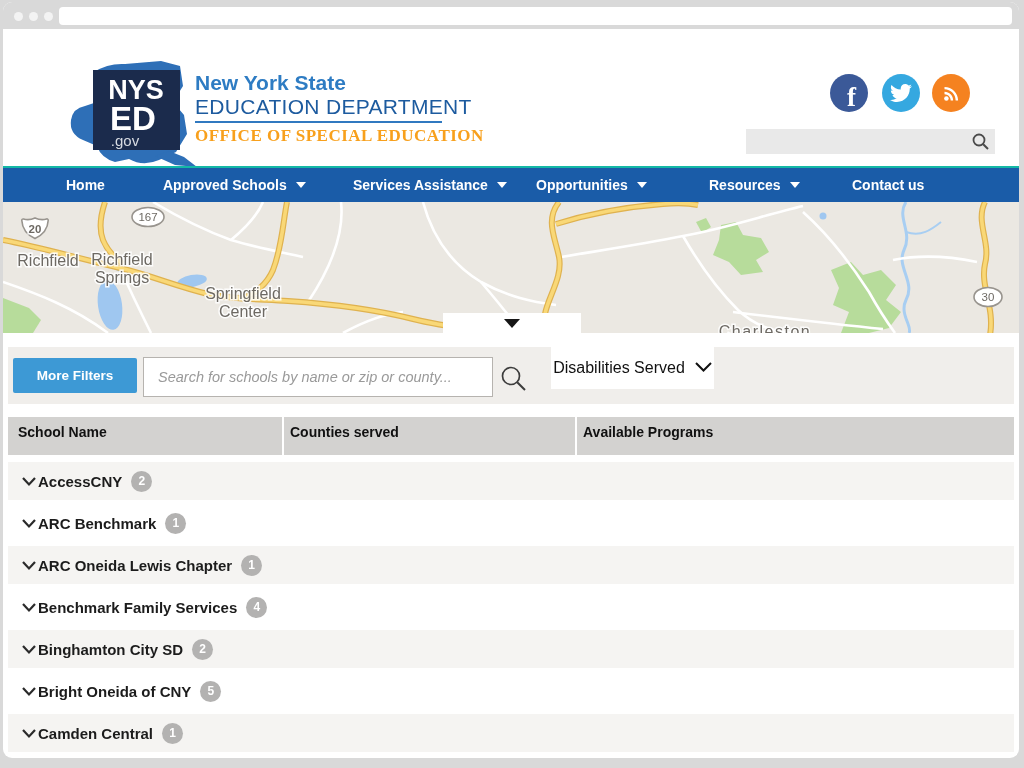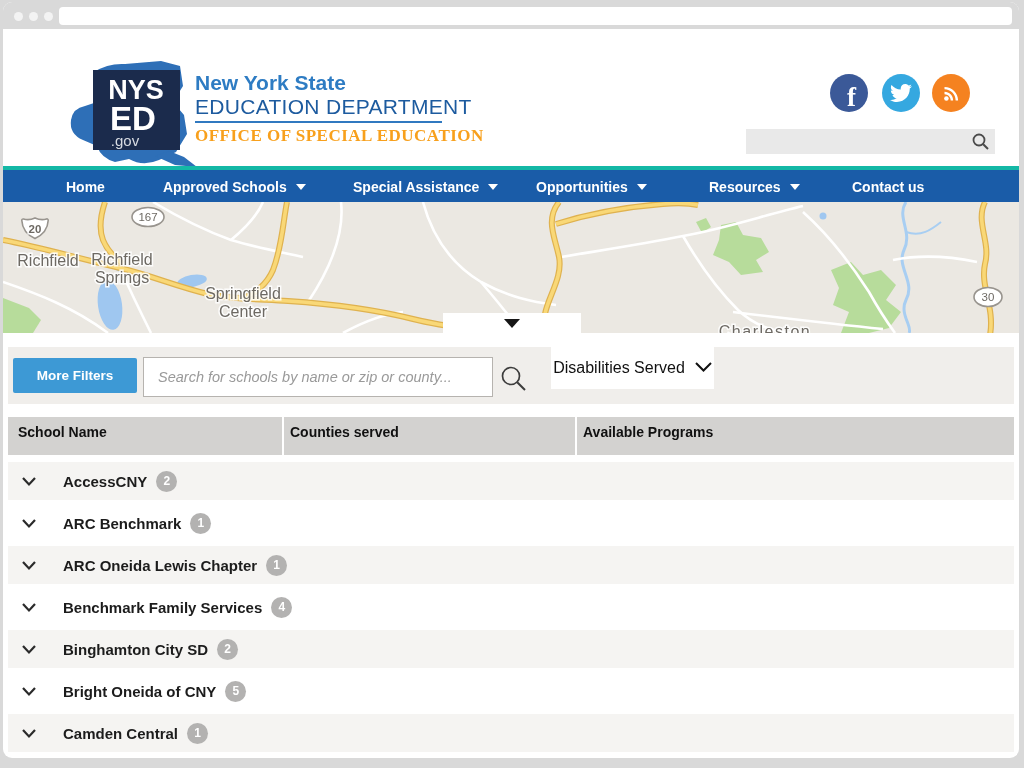--- a/index.html
+++ b/index.html
@@ -15,21 +15,21 @@
 
   
   .hdr-t1 { left:192px; top:69px; font-size:21px; color:#2e7cc3; font-weight:700; }
   .hdr-t2 { left:192px; top:93px; font-size:21px; color:#1d5b9f; font-weight:500; letter-spacing:.3px; }
   .hdr-line { left:192px; top:119px; width:247px; height:2px; background:#3079c0; }
   .hdr-t3 { left:192px; top:124px; font-size:17px; color:#f8a01c; font-weight:bold; font-family:"Liberation Serif", serif; letter-spacing:.5px; }
   .soc { top:72px; width:38px; height:38px; border-radius:50%; display:flex; align-items:center; justify-content:center; }
   .hdr-search { left:743px; top:127px; width:249px; height:25px; background:#e9e9e9; border:none; padding:0 30px 0 8px; font-size:13px; outline:none; }
 
   
-  .nav { left:0; top:164px; width:1016px; height:36px; background:#1a5ca8; border-top:4px solid #14b8a6; }
+  .nav { left:0; top:164px; width:1016px; height:36px; background:#1a5ca8; border-top:2px solid #14b8a6; }
   .nav-item { position:absolute; top:0; height:34px; display:flex; align-items:center; color:#fff; font-size:14px; font-weight:bold; cursor:pointer; white-space:nowrap; }
   .caret { width:0; height:0; border-left:5px solid transparent; border-right:5px solid transparent; border-top:6px solid #fff; margin-left:9px; }
 
   
   .map { left:0; top:200px; width:1016px; height:131px; overflow:hidden; background:#ebe8e2; }
   .map text { font-family:"Liberation Sans", sans-serif; fill:#6d6963; paint-order:stroke; stroke:rgba(255,255,255,.85); stroke-width:3px; }
   .collapse-btn { left:440px; top:311px; width:138px; height:20px; background:#fff; display:flex; align-items:center; justify-content:center; cursor:pointer; }
   .tri-down { width:0; height:0; border-left:8px solid transparent; border-right:8px solid transparent; border-top:9px solid #161616; }
 
   
@@ -38,21 +38,21 @@
   .school-search { left:140px; top:355px; width:350px; height:40px; background:#fff; border:1px solid #b6b3af; padding:0 28px 0 14px; font-size:14.5px; font-style:italic; color:#555; outline:none; font-family:"Liberation Sans", sans-serif; }
   .school-search::placeholder { color:#9a9a9a; font-style:italic; }
   .dd { left:548px; top:344px; width:163px; height:43px; background:#fff; display:flex; align-items:center; justify-content:center; gap:10px; font-size:16px; color:#111; cursor:pointer; }
 
   
   .thead { left:5px; top:415px; width:1006px; height:38px; background:#d3d2d0; }
   .th { position:absolute; top:0; height:30px; display:flex; align-items:center; font-size:14px; font-weight:bold; color:#111; }
   .th-sep { position:absolute; top:0; width:2px; height:38px; background:#fff; }
   .row { left:5px; width:1006px; height:38px; display:flex; align-items:center; padding-left:13px; cursor:pointer; }
   .row.alt { background:#f5f4f2; }
-  .row-name { font-size:15px; font-weight:bold; color:#1c1c1c; margin-left:26px; }
+  .row-name { font-size:15px; font-weight:bold; color:#1c1c1c; margin-left:1px; }
   .badge { margin-left:9px; width:21px; height:21px; border-radius:50%; background:#b3b2b1; color:#fff; font-size:12px; font-weight:bold; display:flex; align-items:center; justify-content:center; }
 </style>
 </head>
 <body>
 
 <div class="browser">
 
   <div class="chrome">
     <div class="dot" style="left:11px"></div>
     <div class="dot" style="left:26px"></div>
@@ -96,21 +96,21 @@
 
   <div class="abs nav">
     <div class="nav-item" style="left:63px">
         <span>Home</span>
       </div>
     <div class="nav-item" style="left:160px">
         <span>Approved Schools</span>
         <span class="caret"></span>
       </div>
     <div class="nav-item" style="left:350px">
-        <span>Special Assistance</span>
+        <span>Services Assistance</span>
         <span class="caret"></span>
       </div>
     <div class="nav-item" style="left:533px">
         <span>Opportunities</span>
         <span class="caret"></span>
       </div>
     <div class="nav-item" style="left:706px">
         <span>Resources</span>
         <span class="caret"></span>
       </div>

